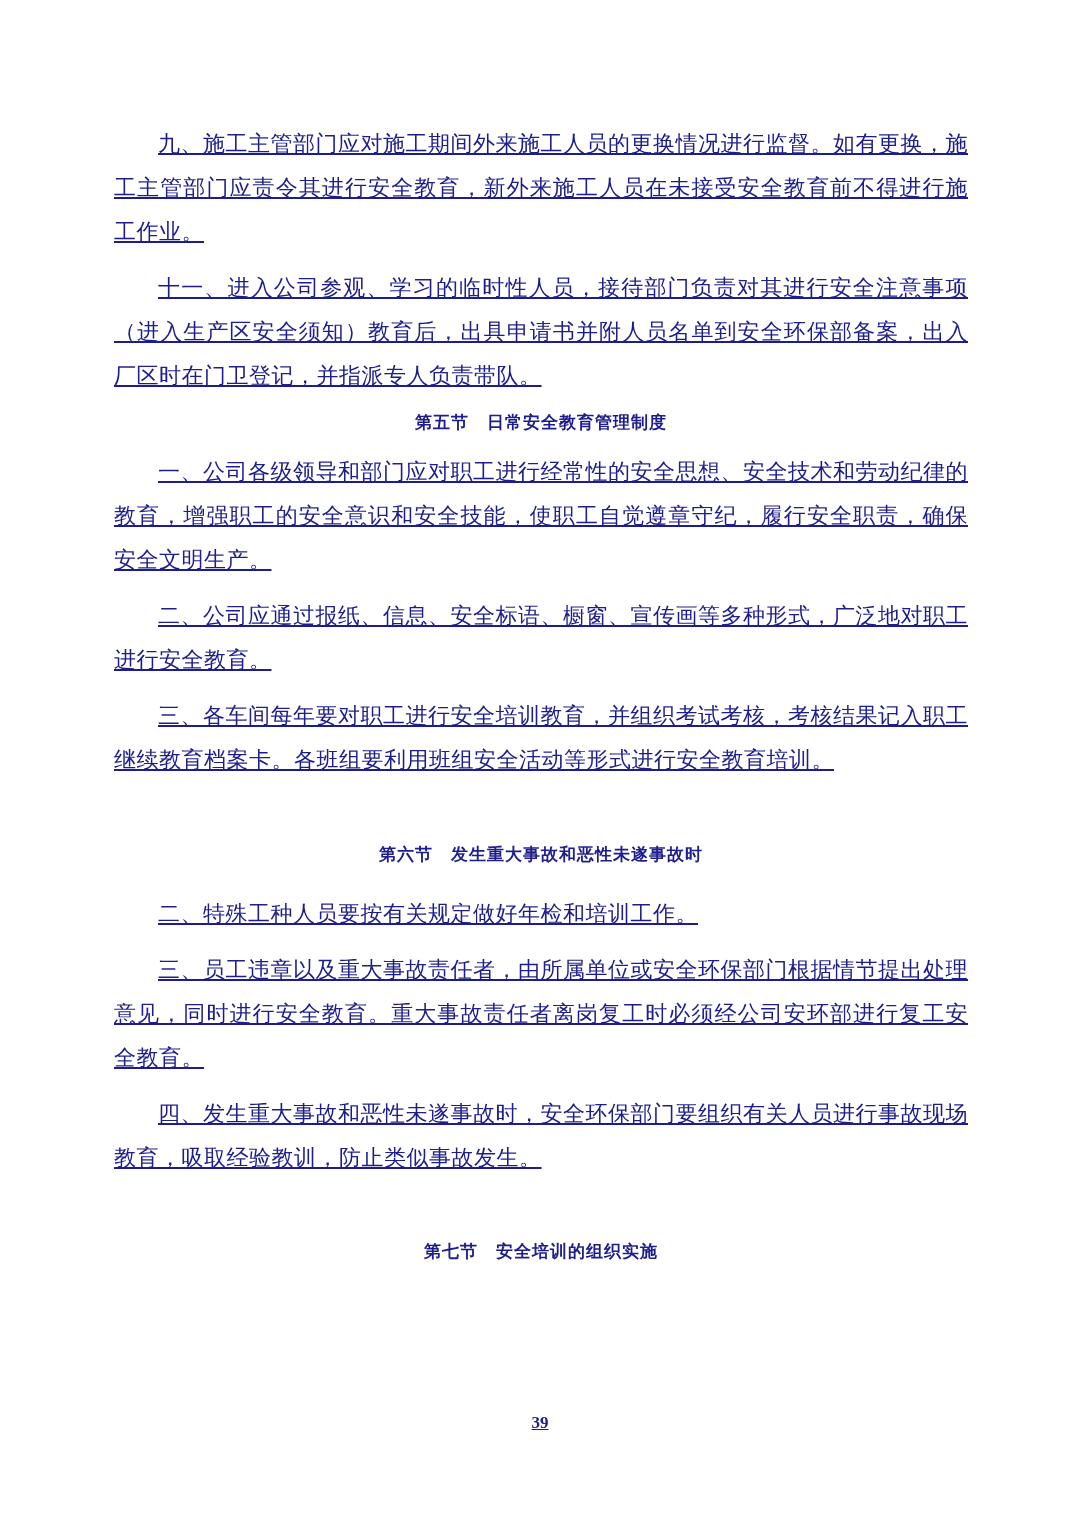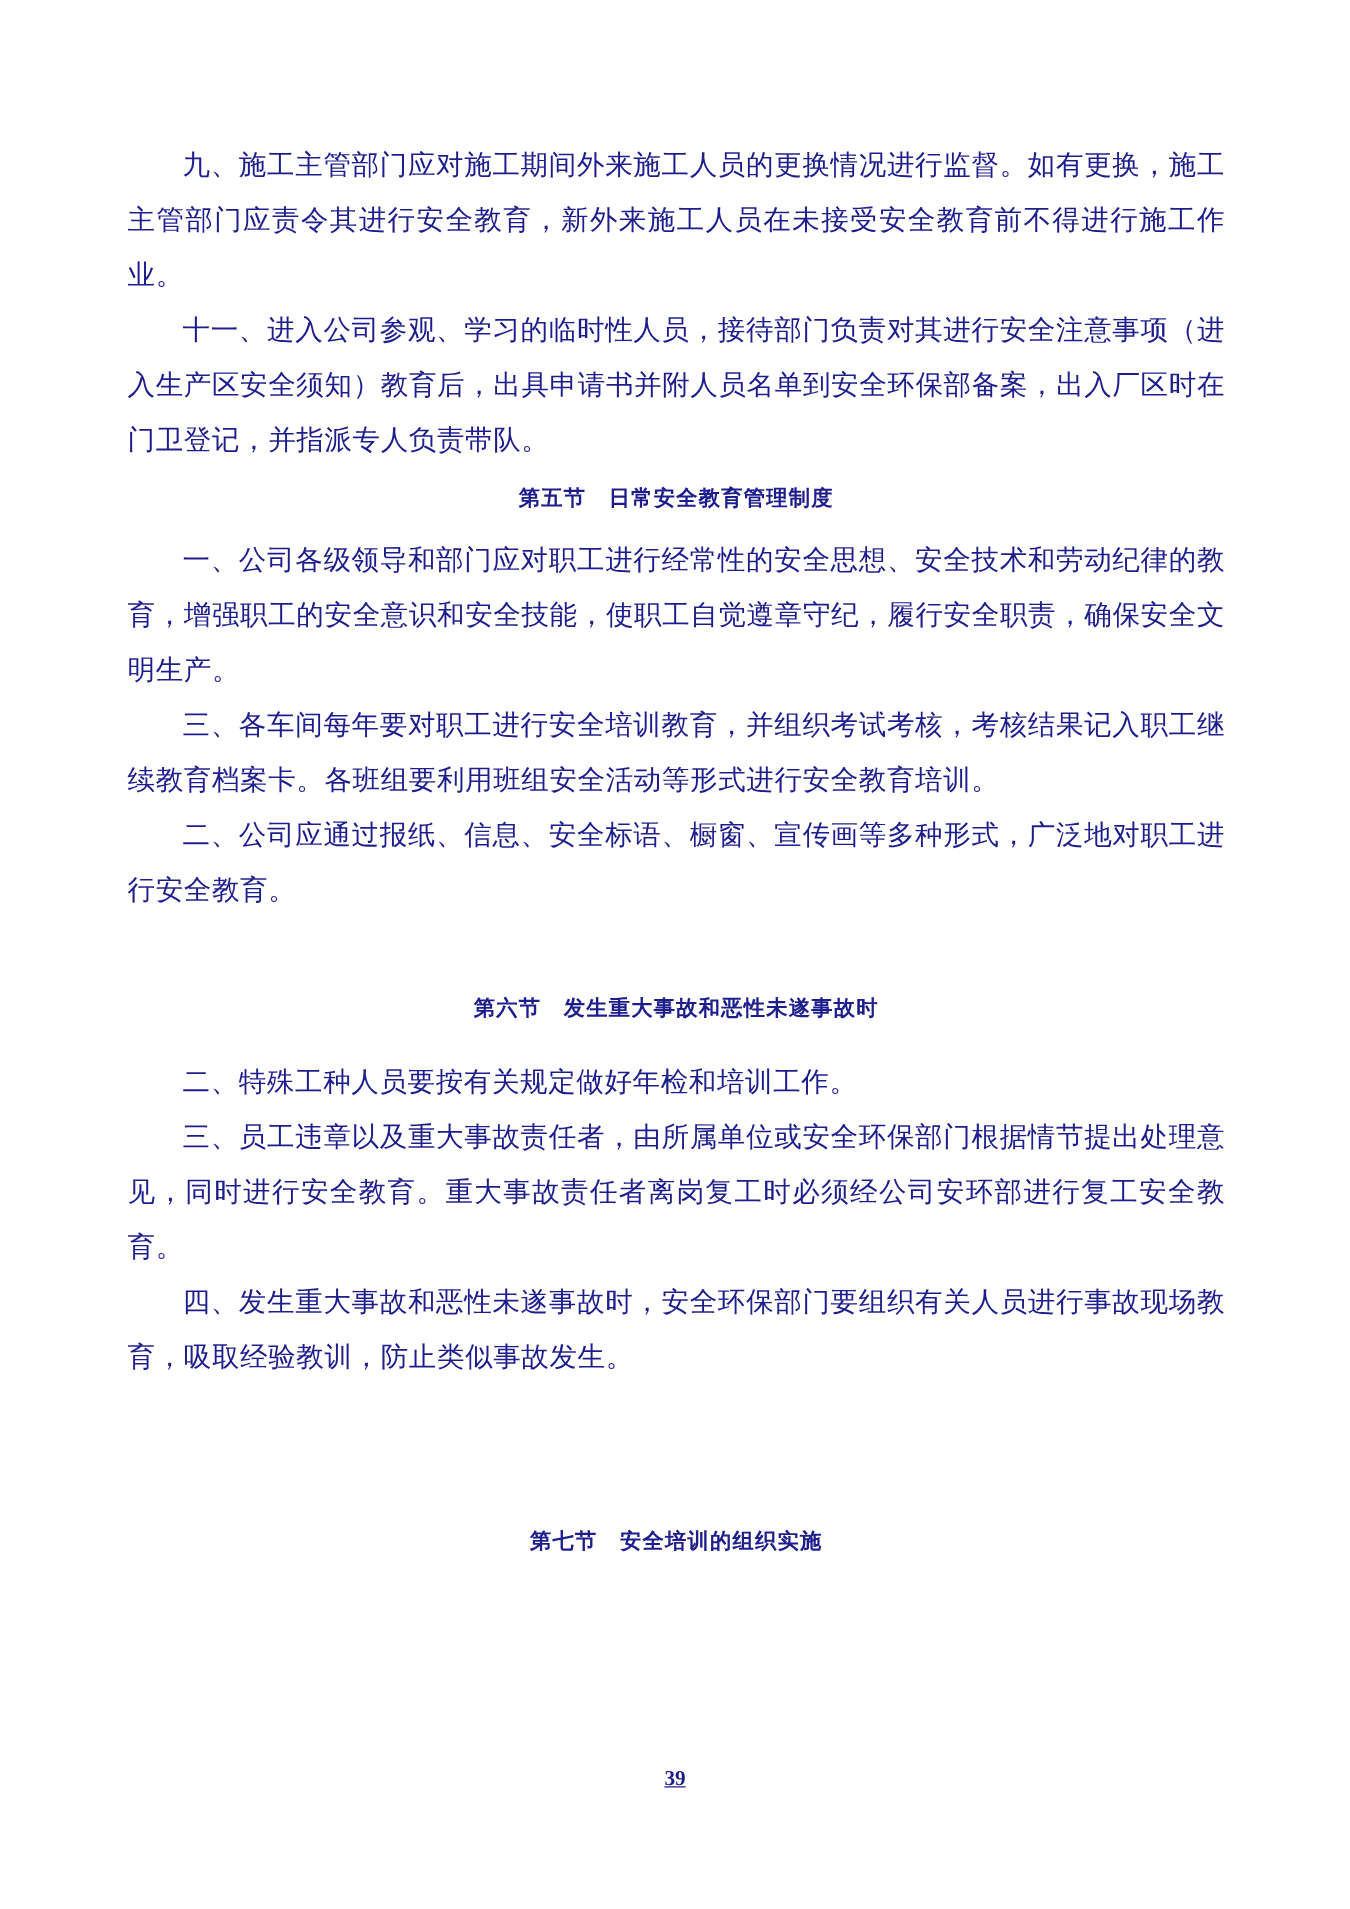--- a/index.html
+++ b/index.html
@@ -21,39 +21,40 @@
     position: absolute;
     top: 110px;
     left: 102px;
     right: 100px;
   }
   .blk-para {
     font-size: 22px;
     line-height: 44px;
     text-align: justify;
     text-indent: 2em;
-    margin: 0;
+    margin: 12px;
     letter-spacing: 0.5px;
+    text-decoration: underline;
   }
   .blk-heading,
   .blk-heading-sp,
   .blk-heading-sp-lg {
     font-size: 17px;
     font-weight: bold;
     text-align: center;
     line-height: 1.3;
     margin: 14px 0 16px 0;
     letter-spacing: 1px;
   }
   .blk-heading-sp {
     margin-top: 62px;
     margin-bottom: 26px;
   }
   .blk-heading-sp-lg {
-    margin-top: 114px;
+    margin-top: 61px;
     margin-bottom: 0;
   }
   #page-number {
     position: absolute;
     bottom: 94px;
     left: 0;
     width: 100%;
     text-align: center;
     font-size: 17px;
     font-weight: bold;
@@ -63,22 +64,22 @@
 </style>
 </head>
 <body>
 
 <div id="page">
   <div id="content">
       <div class="blk-para">九、施工主管部门应对施工期间外来施工人员的更换情况进行监督。如有更换，施工主管部门应责令其进行安全教育，新外来施工人员在未接受安全教育前不得进行施工作业。</div>
       <div class="blk-para">十一、进入公司参观、学习的临时性人员，接待部门负责对其进行安全注意事项（进入生产区安全须知）教育后，出具申请书并附人员名单到安全环保部备案，出入厂区时在门卫登记，并指派专人负责带队。</div>
       <div class="blk-heading">第五节　日常安全教育管理制度</div>
       <div class="blk-para">一、公司各级领导和部门应对职工进行经常性的安全思想、安全技术和劳动纪律的教育，增强职工的安全意识和安全技能，使职工自觉遵章守纪，履行安全职责，确保安全文明生产。</div>
+      <div class="blk-para">二、公司应通过报纸、信息、安全标语、橱窗、宣传画等多种形式，广泛地对职工进行安全教育。</div>
       <div class="blk-para">三、各车间每年要对职工进行安全培训教育，并组织考试考核，考核结果记入职工继续教育档案卡。各班组要利用班组安全活动等形式进行安全教育培训。</div>
-      <div class="blk-para">二、公司应通过报纸、信息、安全标语、橱窗、宣传画等多种形式，广泛地对职工进行安全教育。</div>
       <div class="blk-heading-sp">第六节　发生重大事故和恶性未遂事故时</div>
       <div class="blk-para">二、特殊工种人员要按有关规定做好年检和培训工作。</div>
       <div class="blk-para">三、员工违章以及重大事故责任者，由所属单位或安全环保部门根据情节提出处理意见，同时进行安全教育。重大事故责任者离岗复工时必须经公司安环部进行复工安全教育。</div>
       <div class="blk-para">四、发生重大事故和恶性未遂事故时，安全环保部门要组织有关人员进行事故现场教育，吸取经验教训，防止类似事故发生。</div>
       <div class="blk-heading-sp-lg">第七节　安全培训的组织实施</div>
     </div>
   <div id="page-number">39</div>
 </div>
 
 </body></html>

